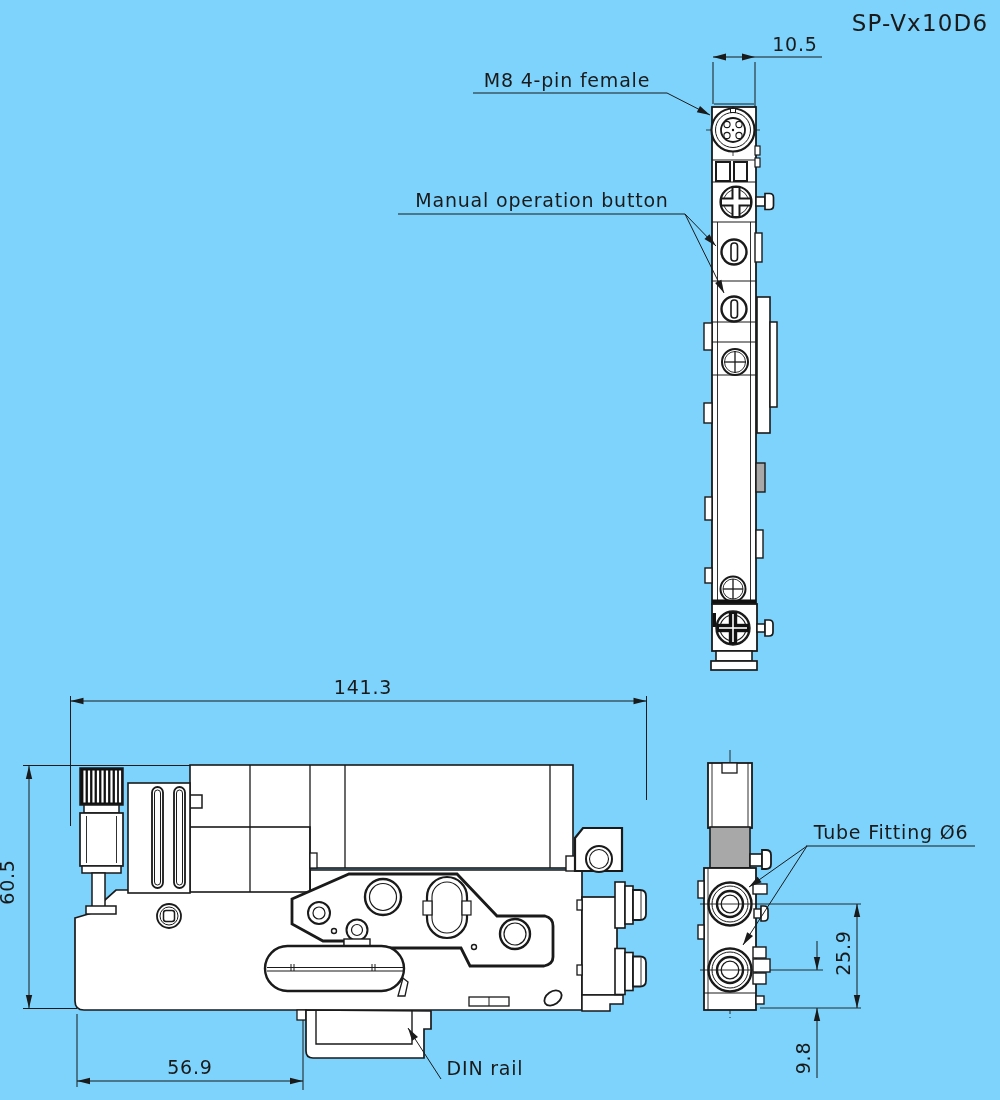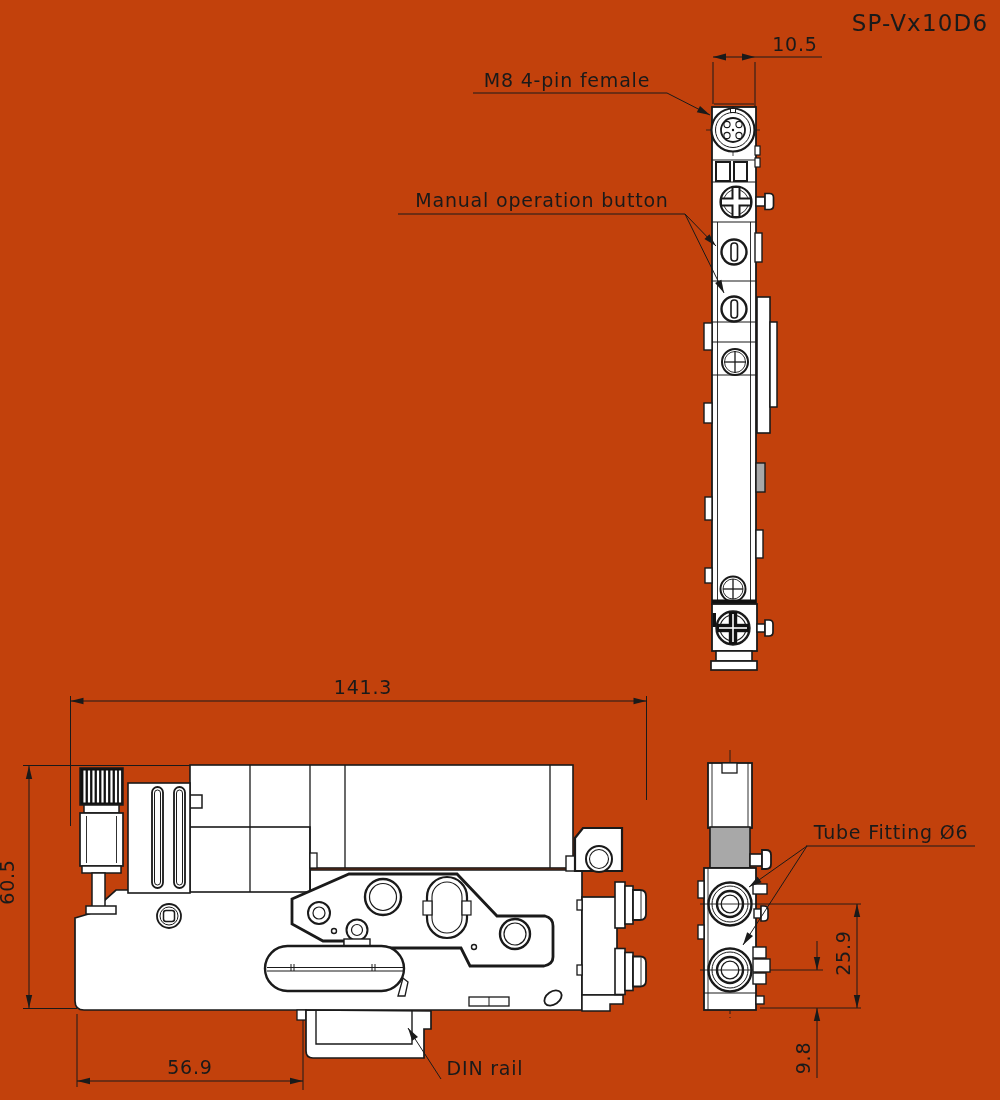--- a/index.html
+++ b/index.html
@@ -1,16 +1,16 @@
 <!DOCTYPE html>
 <html><head>
 <meta charset="utf-8">
 <style>
   html,body{margin:0;padding:0;background:#ffffff;}
-  .canvas{position:relative;width:1000px;height:1100px;background:#c2410c;overflow:hidden;}
+  .canvas{position:relative;width:1000px;height:1100px;background:#7dd3fc;overflow:hidden;}
   svg{display:block;}
   text{font-family:"DejaVu Sans", sans-serif; fill:#1a1a1a;}
   .t19{font-size:19px;letter-spacing:0.8px;}
   .t23{font-size:23px;letter-spacing:1.2px;}
   .ln{stroke:#1a1a1a;fill:none;}
   .wf{fill:#ffffff;stroke:#1a1a1a;}
   .nf{fill:none;stroke:#1a1a1a;}
   .bf{fill:#111111;stroke:none;}
   .gf{fill:#a8a8a8;stroke:#1a1a1a;}
   .ah{fill:#1a1a1a;stroke:none;}

